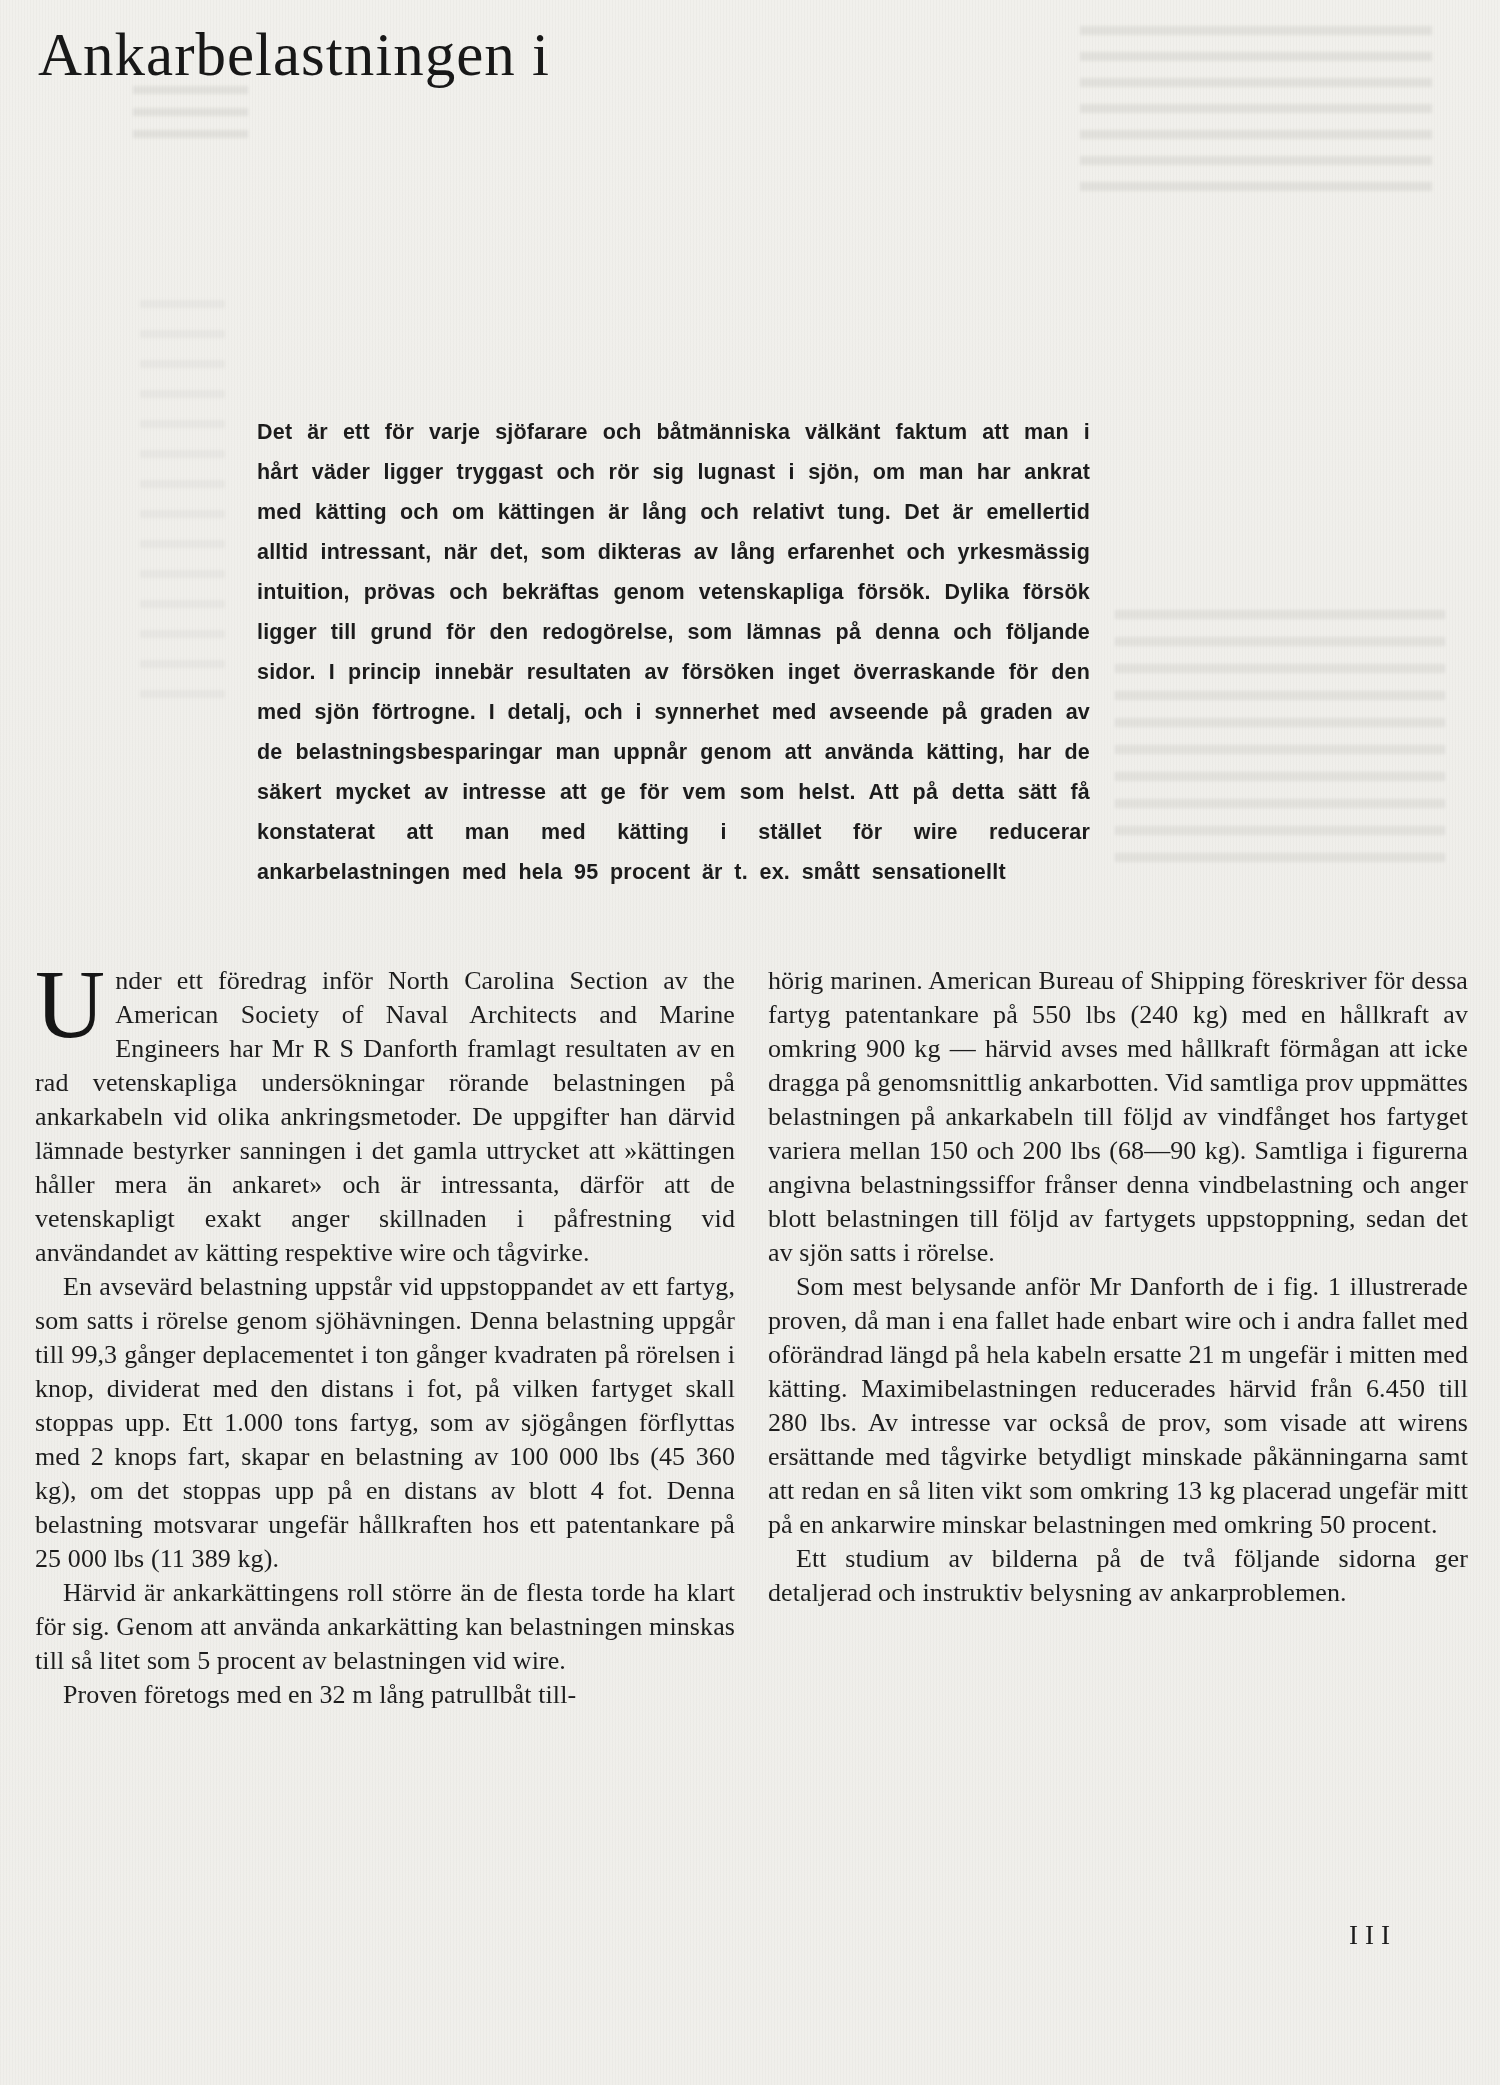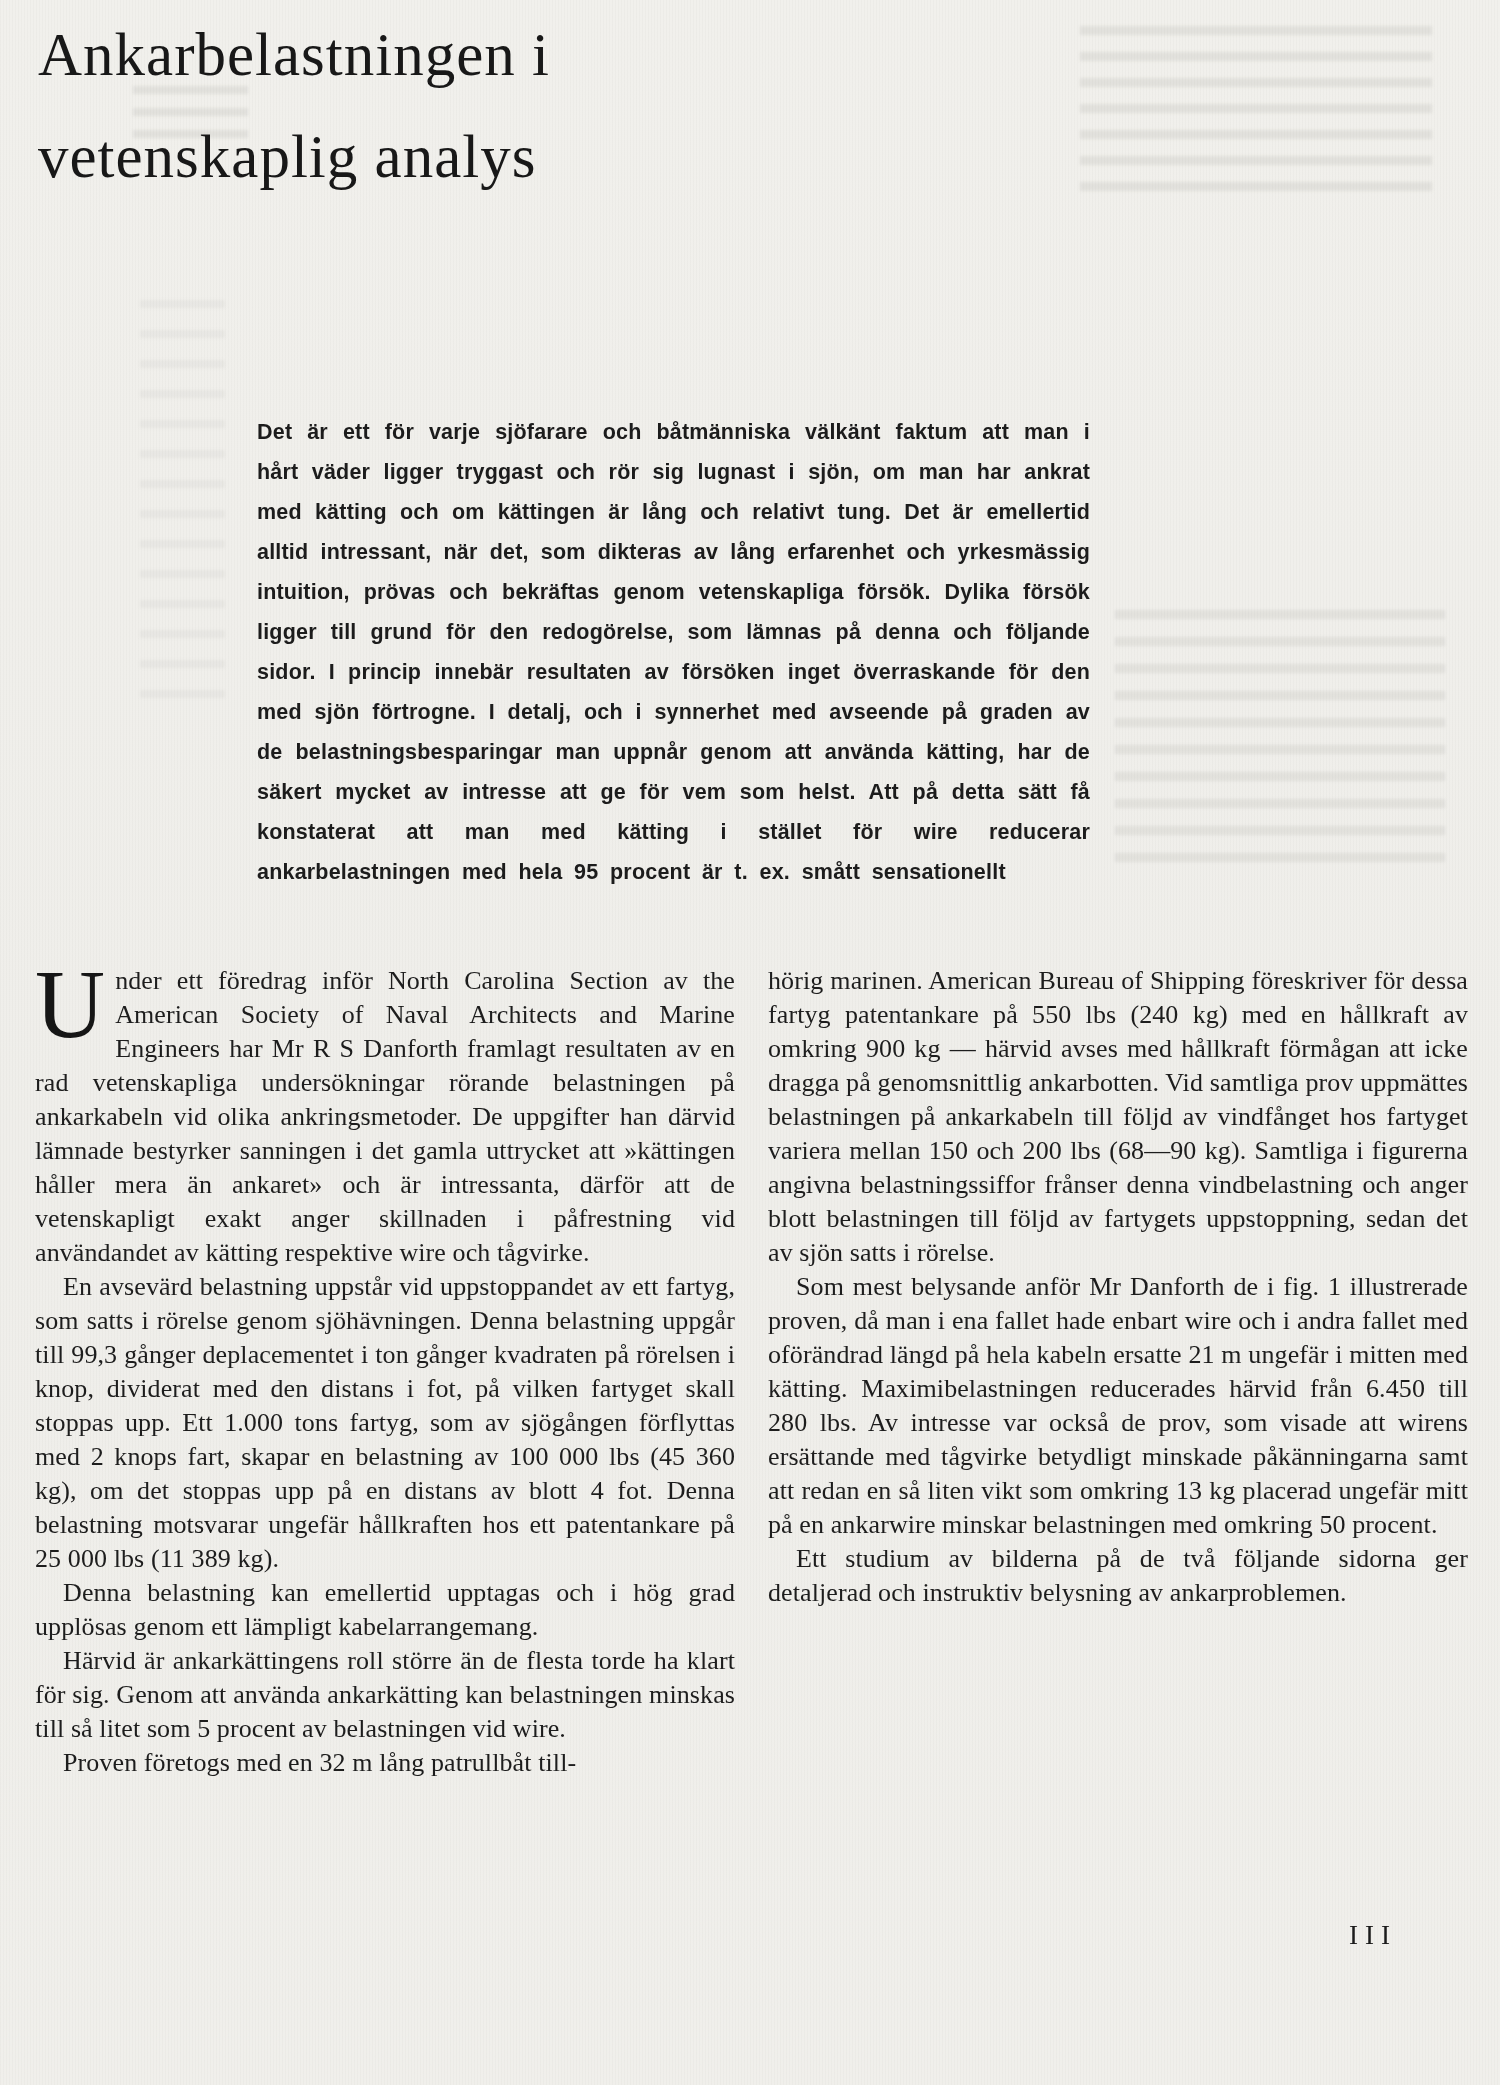--- a/index.html
+++ b/index.html
@@ -100,31 +100,29 @@
 
 <div class="page">
 
   <div class="artifact artifact-top-right"></div>
   <div class="artifact artifact-mid-right"></div>
   <div class="artifact artifact-top-left"></div>
   <div class="artifact artifact-left-margin"></div>
 
   <h1 class="title">
     <span class="title-line">Ankarbelastningen i</span>
-    <span class="title-line">vetenskaplig analys</span>
   </h1>
 
   <p class="intro">Det är ett för varje sjöfarare och båtmänniska välkänt faktum att man i hårt väder ligger tryggast och rör sig lugnast i sjön, om man har ankrat med kätting och om kättingen är lång och relativt tung. Det är emellertid alltid intressant, när det, som dikteras av lång erfarenhet och yrkesmässig intuition, prövas och bekräftas genom vetenskapliga försök. Dylika försök ligger till grund för den redogörelse, som lämnas på denna och följande sidor. I princip innebär resultaten av försöken inget överraskande för den med sjön förtrogne. I detalj, och i synnerhet med avseende på graden av de belastningsbesparingar man uppnår genom att använda kätting, har de säkert mycket av intresse att ge för vem som helst. Att på detta sätt få konstaterat att man med kätting i stället för wire reducerar ankarbelastningen med hela 95 procent är t. ex. smått sensationellt</p>
 
   <div class="columns">
 
     <div class="col">
       <p class="para lead"><span class="dropcap">U</span><span>nder ett föredrag inför North Carolina Section av the American Society of Naval Architects and Marine Engineers har Mr R S Danforth framlagt resultaten av en rad vetenskapliga undersökningar rörande belastningen på ankarkabeln vid olika ankringsmetoder. De uppgifter han därvid lämnade bestyrker sanningen i det gamla uttrycket att »kättingen håller mera än ankaret» och är intressanta, därför att de vetenskapligt exakt anger skillnaden i påfrestning vid användandet av kätting respektive wire och tågvirke.</span></p>
       <p class="para indent">En avsevärd belastning uppstår vid uppstoppandet av ett fartyg, som satts i rörelse genom sjöhävningen. Denna belastning uppgår till 99,3 gånger deplacementet i ton gånger kvadraten på rörelsen i knop, dividerat med den distans i fot, på vilken fartyget skall stoppas upp. Ett 1.000 tons fartyg, som av sjögången förflyttas med 2 knops fart, skapar en belastning av 100 000 lbs (45 360 kg), om det stoppas upp på en distans av blott 4 fot. Denna belastning motsvarar ungefär hållkraften hos ett patentankare på 25 000 lbs (11 389 kg).</p>
-      <p class="para indent">Denna belastning kan emellertid upptagas och i hög grad upplösas genom ett lämpligt kabelarrangemang.</p>
       <p class="para indent">Härvid är ankarkättingens roll större än de flesta torde ha klart för sig. Genom att använda ankarkätting kan belastningen minskas till så litet som 5 procent av belastningen vid wire.</p>
       <p class="para indent">Proven företogs med en 32 m lång patrullbåt till-</p>
     </div>
 
     <div class="col">
       <p class="para">hörig marinen. American Bureau of Shipping föreskriver för dessa fartyg patentankare på 550 lbs (240 kg) med en hållkraft av omkring 900 kg — härvid avses med hållkraft förmågan att icke dragga på genomsnittlig ankarbotten. Vid samtliga prov uppmättes belastningen på ankarkabeln till följd av vindfånget hos fartyget variera mellan 150 och 200 lbs (68—90 kg). Samtliga i figurerna angivna belastningssiffor frånser denna vindbelastning och anger blott belastningen till följd av fartygets uppstoppning, sedan det av sjön satts i rörelse.</p>
       <p class="para indent">Som mest belysande anför Mr Danforth de i fig. 1 illustrerade proven, då man i ena fallet hade enbart wire och i andra fallet med oförändrad längd på hela kabeln ersatte 21 m ungefär i mitten med kätting. Maximibelastningen reducerades härvid från 6.450 till 280 lbs. Av intresse var också de prov, som visade att wirens ersättande med tågvirke betydligt minskade påkänningarna samt att redan en så liten vikt som omkring 13 kg placerad ungefär mitt på en ankarwire minskar belastningen med omkring 50 procent.</p>
       <p class="para indent">Ett studium av bilderna på de två följande sidorna ger detaljerad och instruktiv belysning av ankarproblemen.</p>
     </div>
 

